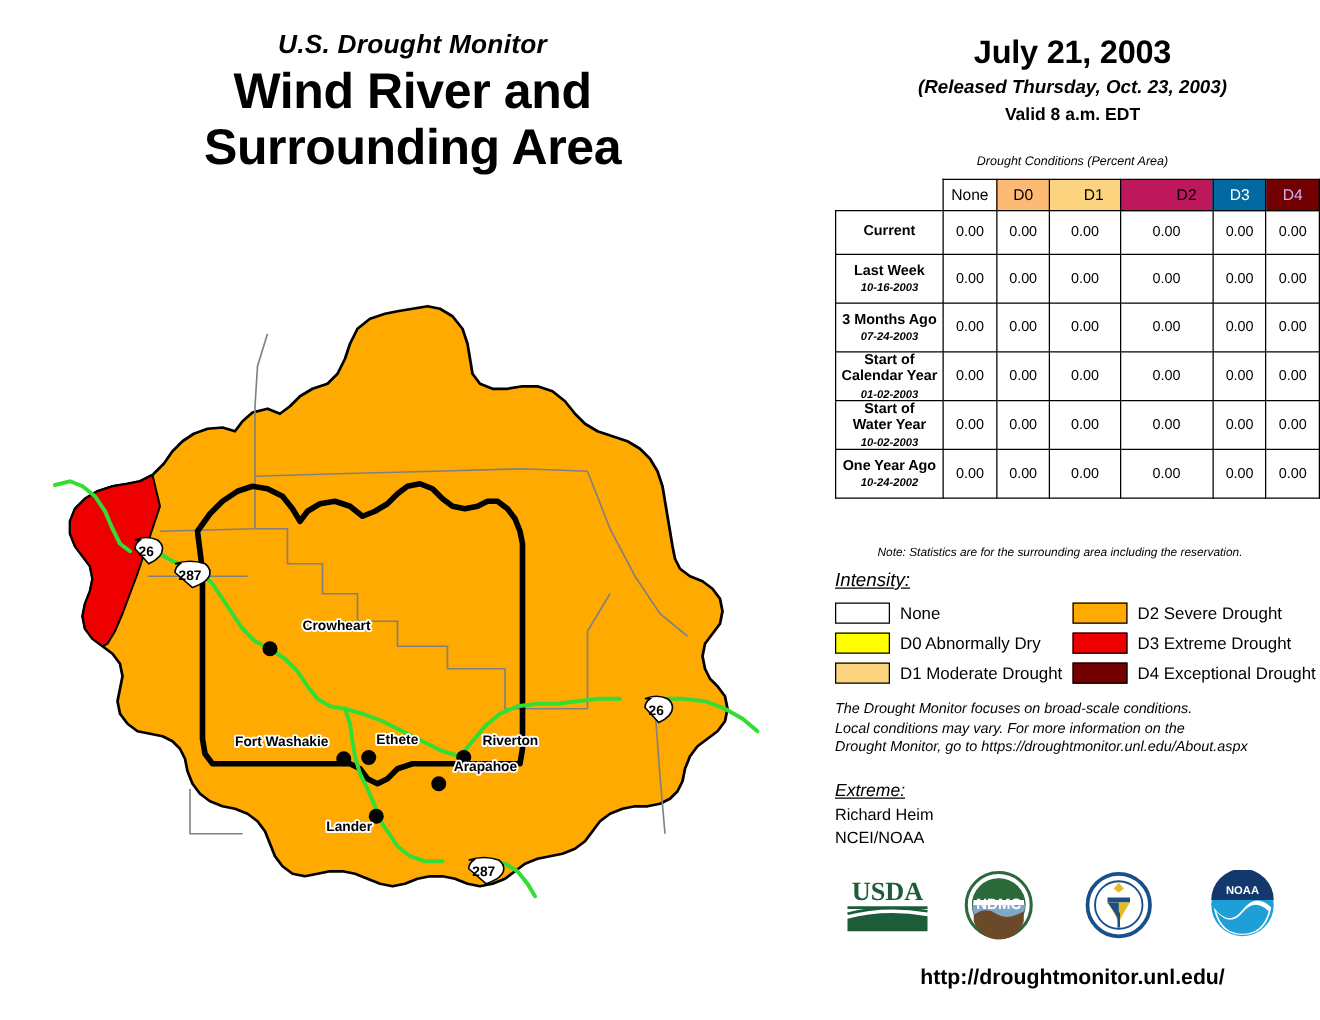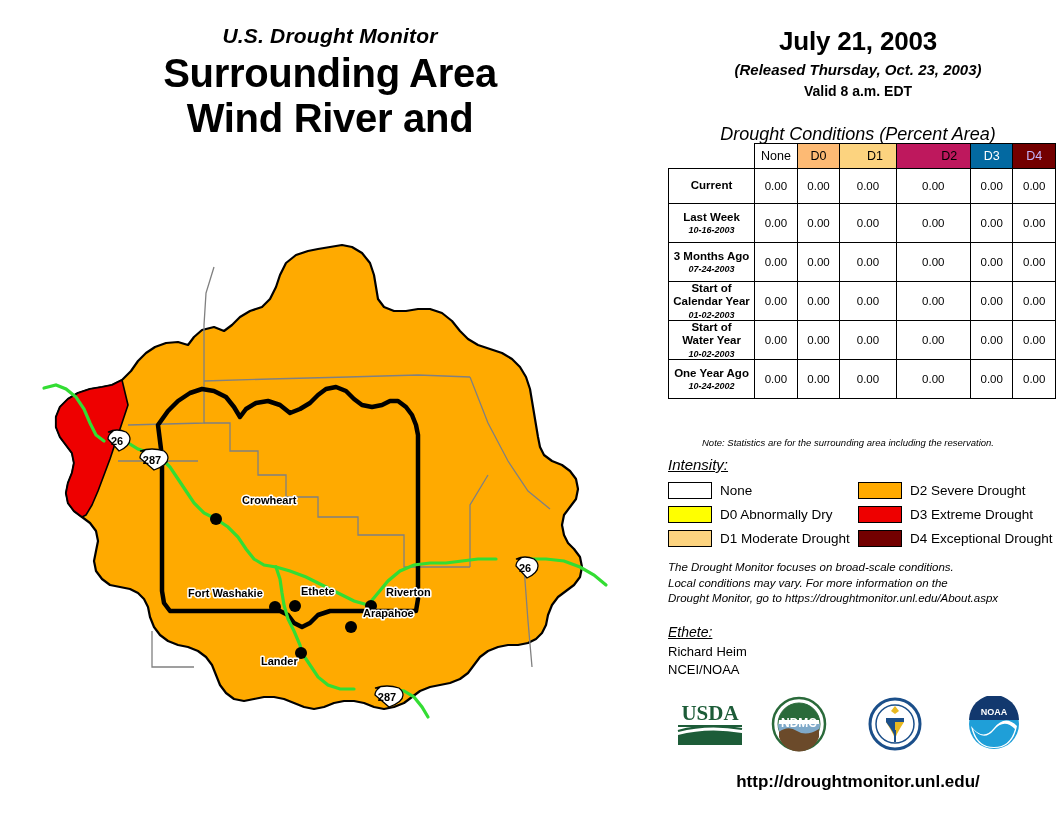--- a/index.html
+++ b/index.html
@@ -26,21 +26,21 @@
 
   
   .rhead{position:absolute;left:660px;top:26px;width:396px;text-align:center;}
   .rhead .date{font-size:26px;font-weight:bold;letter-spacing:-.2px;}
   .rhead .released{font-size:15px;font-weight:bold;font-style:italic;margin-top:4px;}
   .rhead .valid{font-size:14px;font-weight:bold;margin-top:5px;}
 
   
   .tbl-caption{
     position:absolute;left:660px;top:124px;width:396px;text-align:center;
-    font-size:18px;font-style:italic;
+    font-size:10px;font-style:italic;
   }
   table.dm{
     position:absolute;left:668px;top:143px;
     border-collapse:collapse;
     font-size:11.5px;
   }
   table.dm td,table.dm th{
     border:1.5px solid #000;
     text-align:center;vertical-align:middle;
     padding:0;
@@ -116,22 +116,22 @@
   }
 </style>
 </head>
 <body>
 
 <div class="page">
 
   <div class="title-block">
     <div class="kicker">U.S. Drought Monitor</div>
     <div class="main-title">
+      <div>Wind River and</div>
       <div>Surrounding Area</div>
-      <div>Wind River and</div>
     </div>
   </div>
 
   <div class="rhead">
     <div class="date">July 21, 2003</div>
     <div class="released">(Released Thursday, Oct. 23, 2003)</div>
     <div class="valid">Valid 8 a.m. EDT</div>
   </div>
 
   <div class="tbl-caption">Drought Conditions (Percent Area)</div>
@@ -240,21 +240,21 @@
           <span class="leg-label">D4 Exceptional Drought</span>
         </div>
       </div>
     </div>
 
   <div class="disclaimer">
     <div>The Drought Monitor focuses on broad-scale conditions.</div>
     <div>Local conditions may vary. For more information on the</div>
     <div>Drought Monitor, go to https://droughtmonitor.unl.edu/About.aspx</div>
   </div>
-  <div class="author-hdr">Ethete:</div>
+  <div class="author-hdr">Extreme:</div>
   <div class="author-name">Richard Heim</div>
   <div class="author-org">NCEI/NOAA</div>
 
   <div class="logos">
 
     <div class="logo">
       <svg width="84" height="52" viewBox="0 0 84 52">
         <text x="42" y="22" text-anchor="middle" font-family="Liberation Serif, serif" font-size="21" font-weight="bold" fill="#1d5c38">USDA</text>
         <path d="M10 28 H74 M10 33 Q40 25 74 31" stroke="#1d5c38" stroke-width="2.2" fill="none"></path>
         <path d="M10 37 Q40 29 74 35 L74 47 L10 47 Z" fill="#1d5c38"></path>

